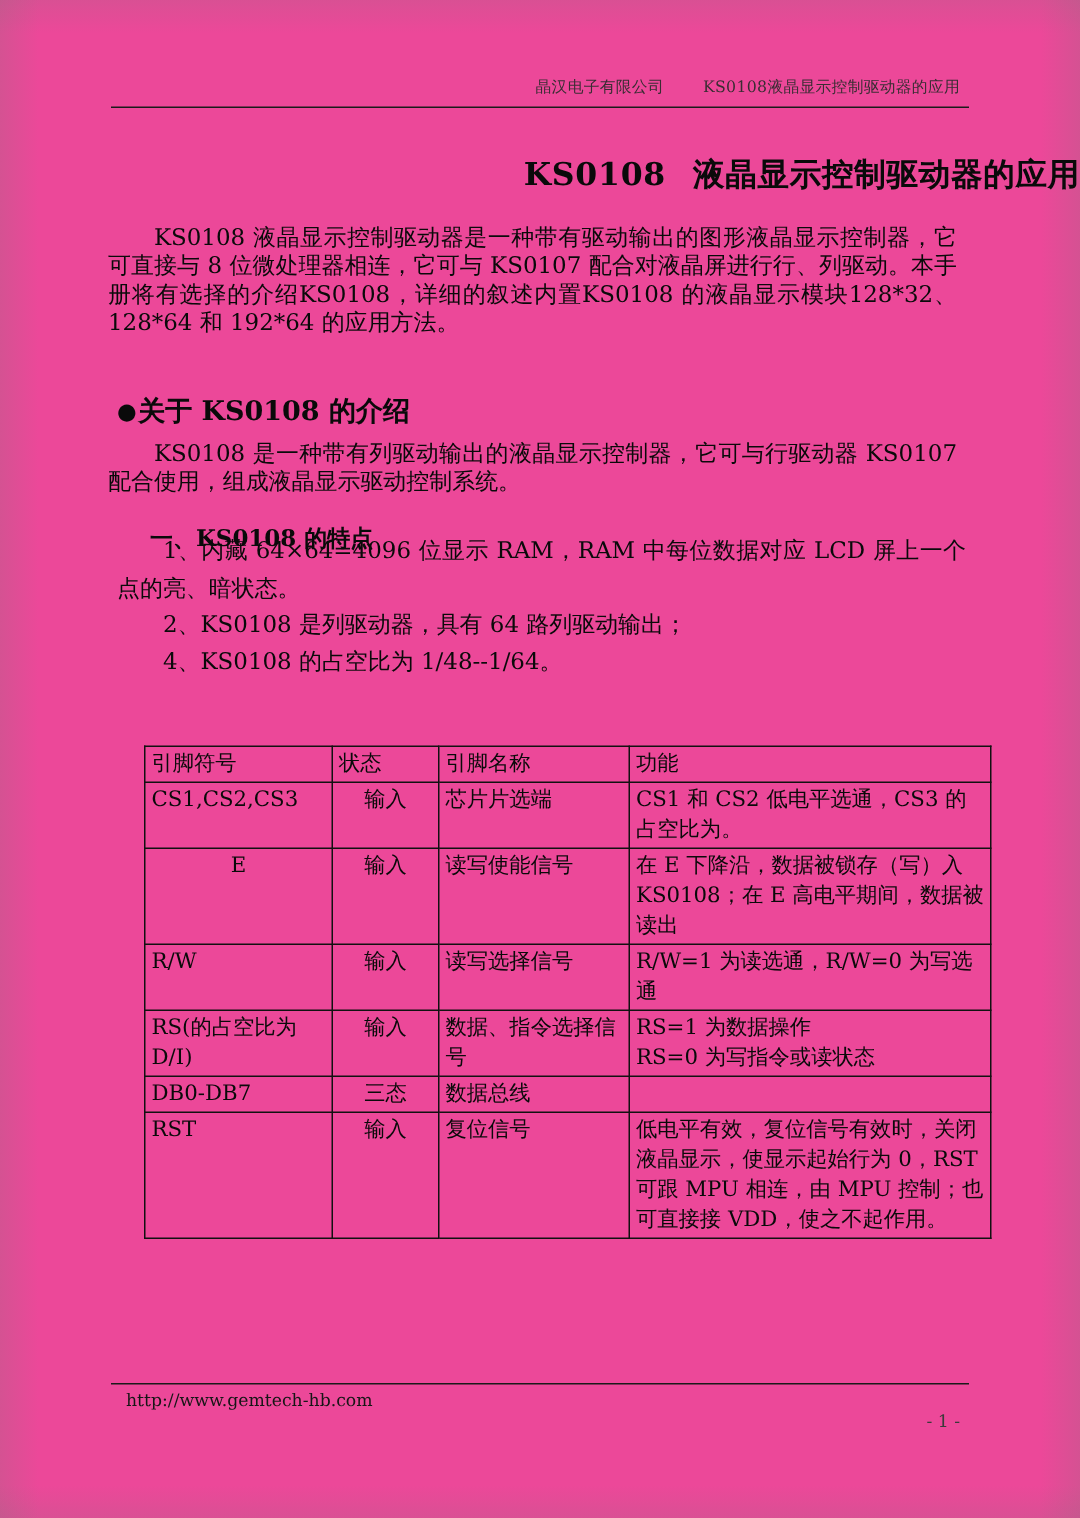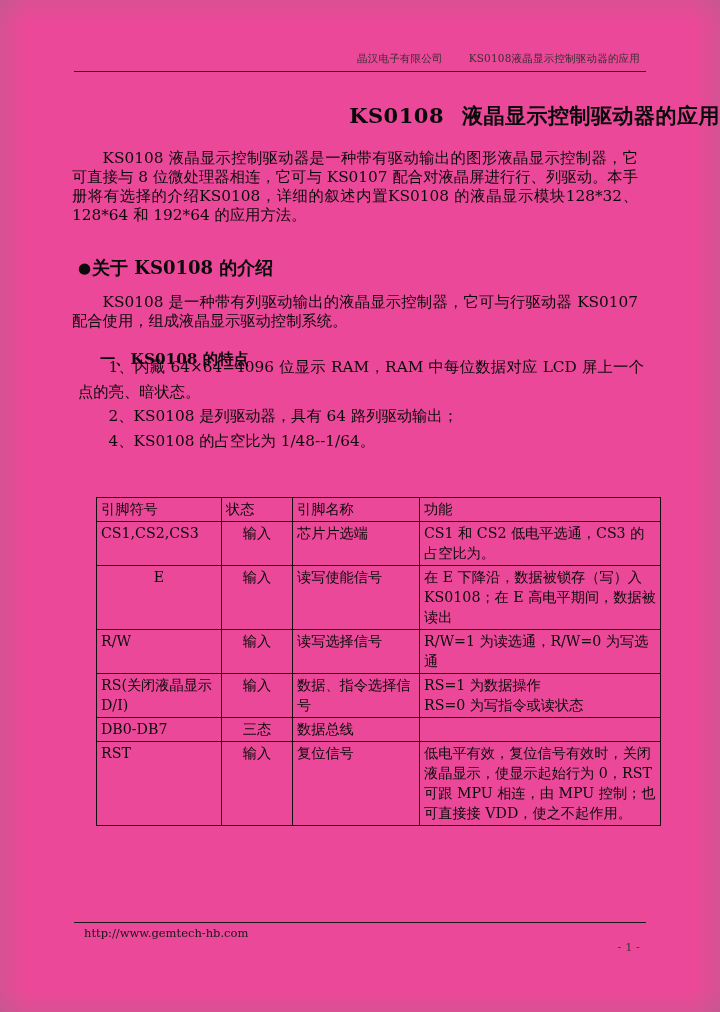--- a/index.html
+++ b/index.html
@@ -97,21 +97,21 @@
 
   .p-intro { top: 134px; }
   .p-about { top: 278px; }
 
   
   .sec-head {
     position: absolute;
     left: 78px;
     font-size: 18px;
     font-weight: bold;
-    line-height: 20px;
+    line-height: 32px;
     filter: blur(.22px);
   }
   .sec-head .dot {
     font-size: 15px;
     vertical-align: 1px;
     margin-right: 1px;
   }
   .h-about { top: 243px; }
 
   
@@ -264,21 +264,21 @@
             <td>读写使能信号</td>
             <td>在 E 下降沿，数据被锁存（写）入 KS0108；在 E 高电平期间，数据被读出</td>
           </tr>
           <tr>
             <td>R/W</td>
             <td class="ctr">输入</td>
             <td>读写选择信号</td>
             <td>R/W=1 为读选通，R/W=0 为写选通</td>
           </tr>
           <tr>
-            <td>RS(关闭液晶显示 D/I)</td>
+            <td>RS(的占空比为 D/I)</td>
             <td class="ctr">输入</td>
             <td>数据、指令选择信号</td>
             <td style="white-space:pre-line">RS=1 为数据操作
 RS=0 为写指令或读状态</td>
           </tr>
           <tr>
             <td>DB0-DB7</td>
             <td class="ctr">三态</td>
             <td>数据总线</td>
             <td></td>

